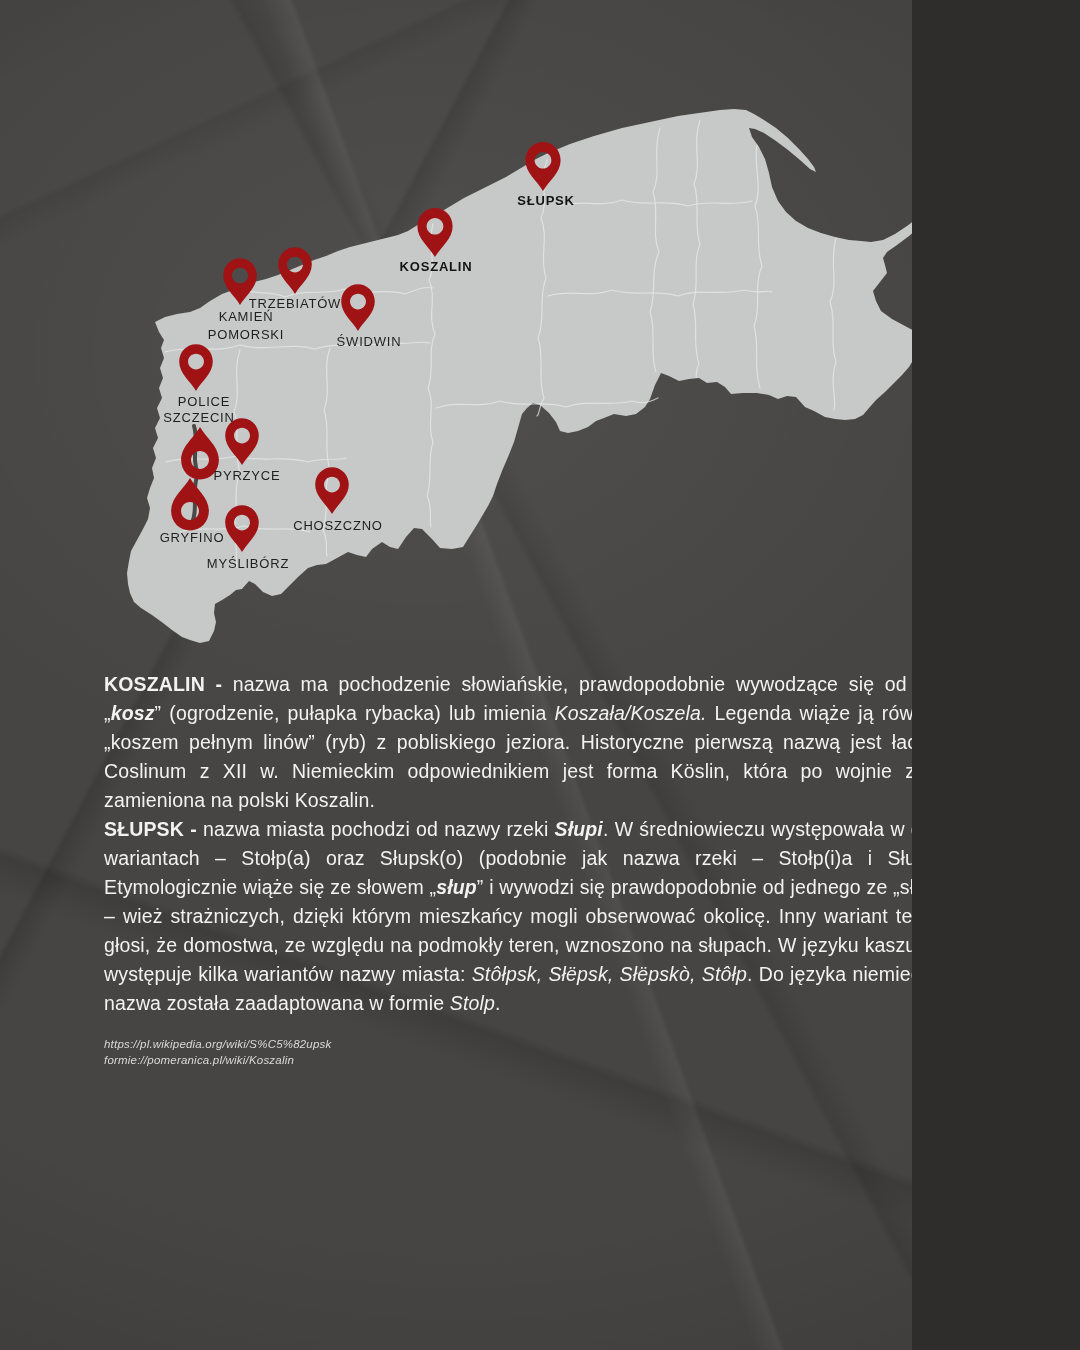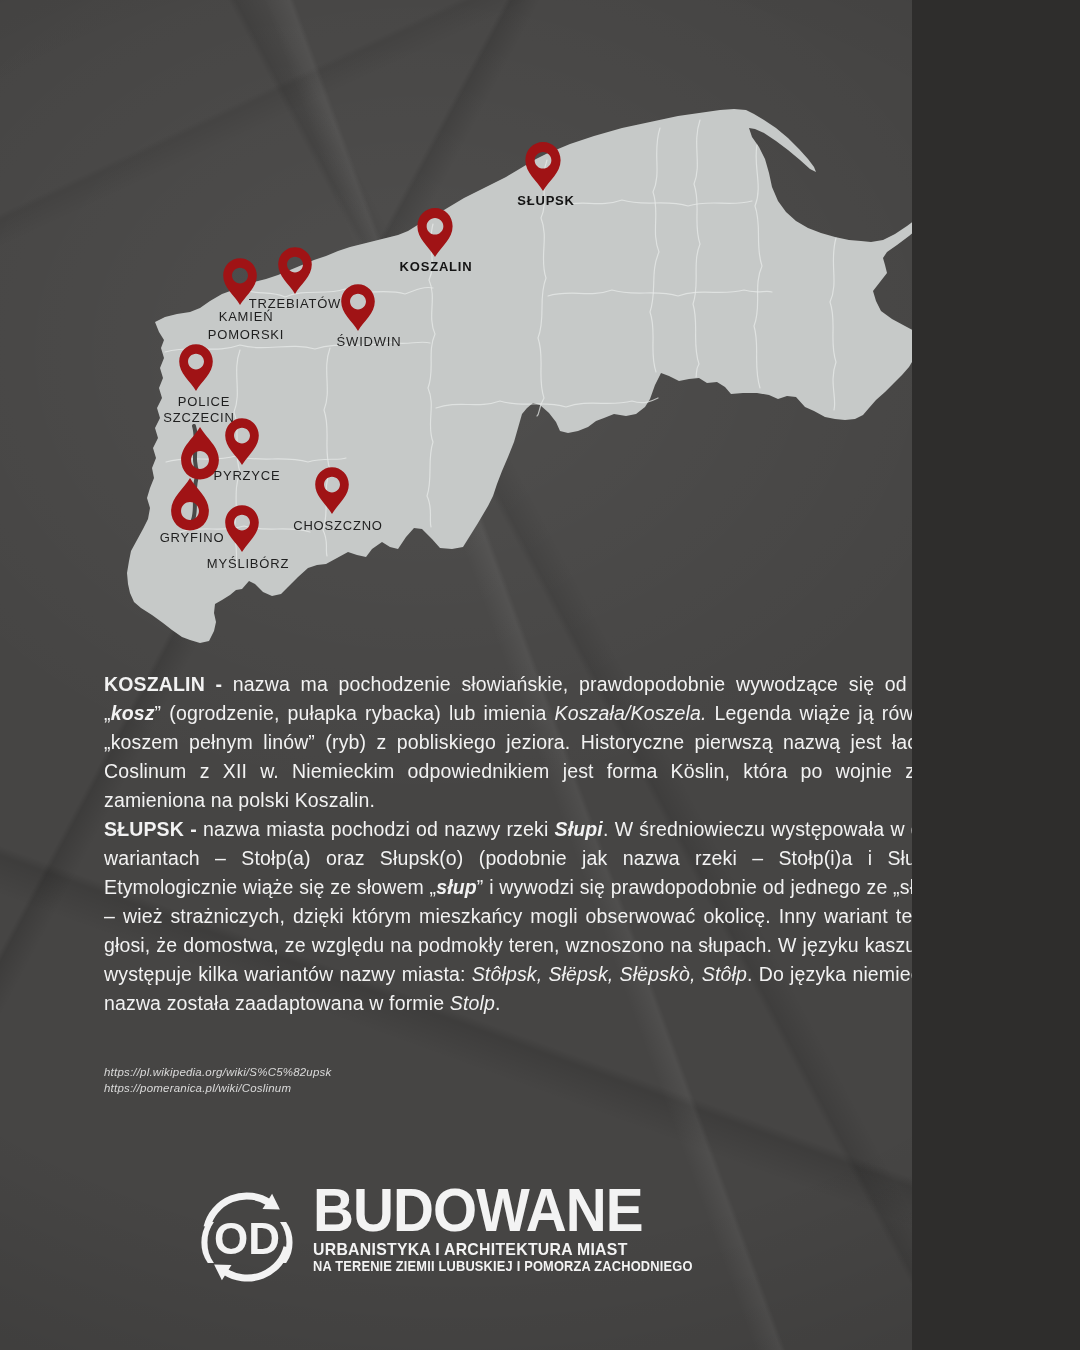--- a/index.html
+++ b/index.html
@@ -19,21 +19,21 @@
   svg text{font-family:"Liberation Sans",sans-serif;}
   .map-label{fill:#1f1f1f;font-size:13px;letter-spacing:.8px;}
   .map-label.bold{font-weight:700;fill:#141414;}
   .county{fill:none;stroke:#e9ebea;stroke-width:1.2;opacity:.72;stroke-linejoin:round;stroke-linecap:round;}
   .textblock{position:absolute;left:104px;width:864px;top:670px;color:#f2f2f2;}
   .para{margin:0;font-size:19.5px;line-height:29px;text-align:justify;letter-spacing:.15px;}
   .para + .para{}
   .b{font-weight:700;}
   .i{font-style:italic;}
   .bi{font-weight:700;font-style:italic;}
-  .sources{margin-top:46px;font-size:11.5px;line-height:16px;font-style:italic;color:#dadada;letter-spacing:.2px;}
+  .sources{margin-top:18px;font-size:11.5px;line-height:16px;font-style:italic;color:#dadada;letter-spacing:.2px;}
   .logo{position:absolute;top:1181px;left:0;right:0;display:flex;justify-content:center;align-items:flex-start;gap:10px;color:#f3f3f3;}
   .logo-icon{width:112px;height:112px;flex:0 0 auto;}
   .logo-text{display:flex;flex-direction:column;align-items:flex-start;}
   .logo-name{font-size:61px;font-weight:700;line-height:58px;letter-spacing:-1px;transform:scaleX(.93);transform-origin:left top;white-space:nowrap;}
   .logo-tag1{margin-top:1px;font-size:17px;font-weight:700;letter-spacing:.3px;line-height:19px;transform:scaleX(.93);transform-origin:left top;white-space:nowrap;}
   .logo-tag2{font-size:13.8px;font-weight:700;letter-spacing:.2px;line-height:16px;transform:scaleX(.93);transform-origin:left top;white-space:nowrap;}
 </style>
 </head>
 <body>
 
@@ -110,32 +110,18 @@
       </g>
   </svg>
 
   <div class="textblock">
     <div id="paragraphs">
         <p class="para"><span class="b">KOSZALIN - </span><span>nazwa ma pochodzenie słowiańskie, prawdopodobnie wywodzące się od słowa „</span><span class="bi">kosz</span><span>” (ogrodzenie, pułapka rybacka) lub imienia </span><span class="i">Koszała/Koszela.</span><span> Legenda wiąże ją również z „koszem pełnym linów” (ryb) z pobliskiego jeziora. Historyczne pierwszą nazwą jest łacińskie Coslinum z XII w. Niemieckim odpowiednikiem jest forma Köslin, która po wojnie została zamieniona na polski Koszalin.</span></p>
         <p class="para"><span class="b">SŁUPSK - </span><span>nazwa miasta pochodzi od nazwy rzeki </span><span class="bi">Słupi</span><span>. W średniowieczu występowała w dwóch wariantach – Stołp(a) oraz Słupsk(o) (podobnie jak nazwa rzeki – Stołp(i)a i Słup(i)a). Etymologicznie wiąże się ze słowem „</span><span class="bi">słup</span><span>” i wywodzi się prawdopodobnie od jednego ze „słupów” – wież strażniczych, dzięki którym mieszkańcy mogli obserwować okolicę. Inny wariant tej teorii głosi, że domostwa, ze względu na podmokły teren, wznoszono na słupach. W języku kaszubskim występuje kilka wariantów nazwy miasta: </span><span class="i">Stôłpsk, Słëpsk, Słëpskò, Stôłp</span><span>. Do języka niemieckiego nazwa została zaadaptowana w formie </span><span class="i">Stolp</span><span>.</span></p>
       </div>
     <div class="sources">
       <div>https://pl.wikipedia.org/wiki/S%C5%82upsk</div>
-      <div>https://pomeranica.pl/wiki/Coslinum</div>
+      <div>formie://pomeranica.pl/wiki/Koszalin</div>
     </div>
   </div>
 
-  <div class="logo">
-    <svg class="logo-icon" viewBox="-56 -56 112 112">
-      <path d="M-40,-10 A41,41 0 0 1 22,-34.5" fill="none" stroke="#f3f3f3" stroke-width="7"></path>
-      <polygon points="32.9,-27.5 15.5,-28 25.1,-43.2" fill="#f3f3f3"></polygon>
-      <path d="M40,10 A41,41 0 0 1 -22,34.5" fill="none" stroke="#f3f3f3" stroke-width="7"></path>
-      <polygon points="-32.9,27.5 -15.5,28 -25.1,43.2" fill="#f3f3f3"></polygon>
-      <text x="0" y="1" text-anchor="middle" dominant-baseline="central" font-size="44" font-weight="700" fill="#f3f3f3">(OD)</text>
-    </svg>
-    <div class="logo-text">
-      <div class="logo-name">BUDOWANE</div>
-      <div class="logo-tag1">URBANISTYKA I ARCHITEKTURA MIAST</div>
-      <div class="logo-tag2">NA TERENIE ZIEMII LUBUSKIEJ I POMORZA ZACHODNIEGO</div>
-    </div>
-  </div>
 
 </div>
 
 </body></html>

